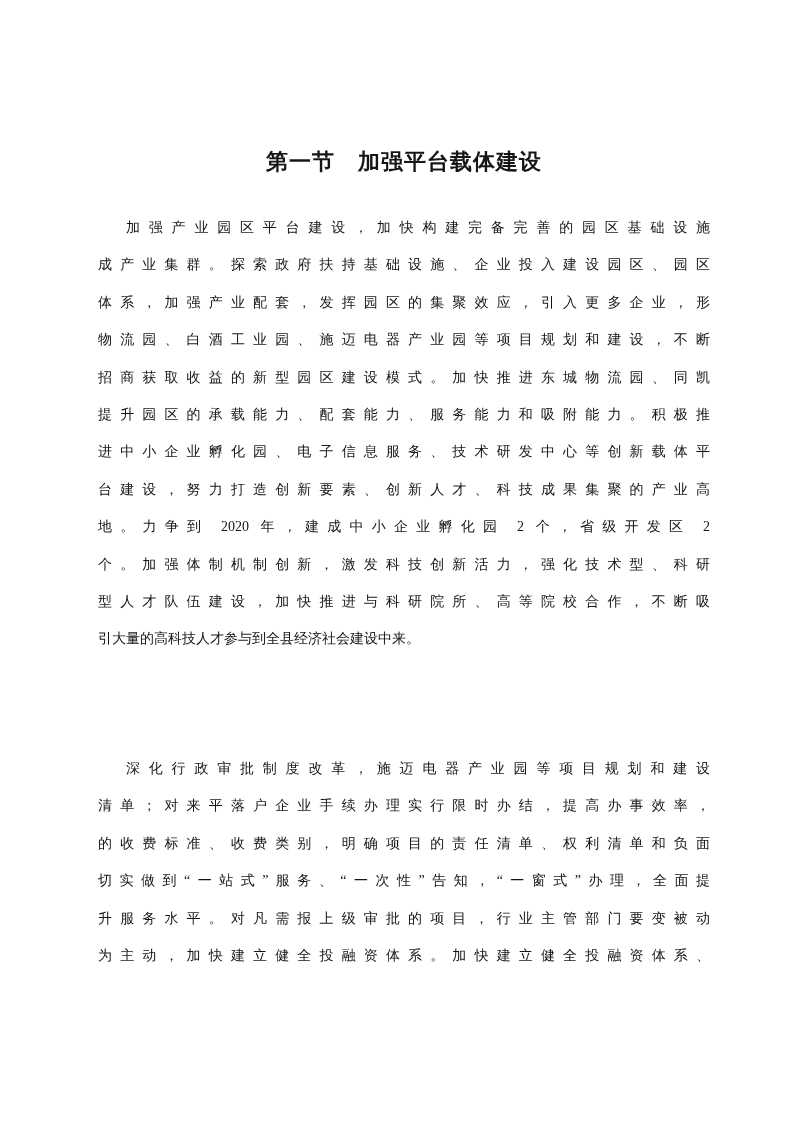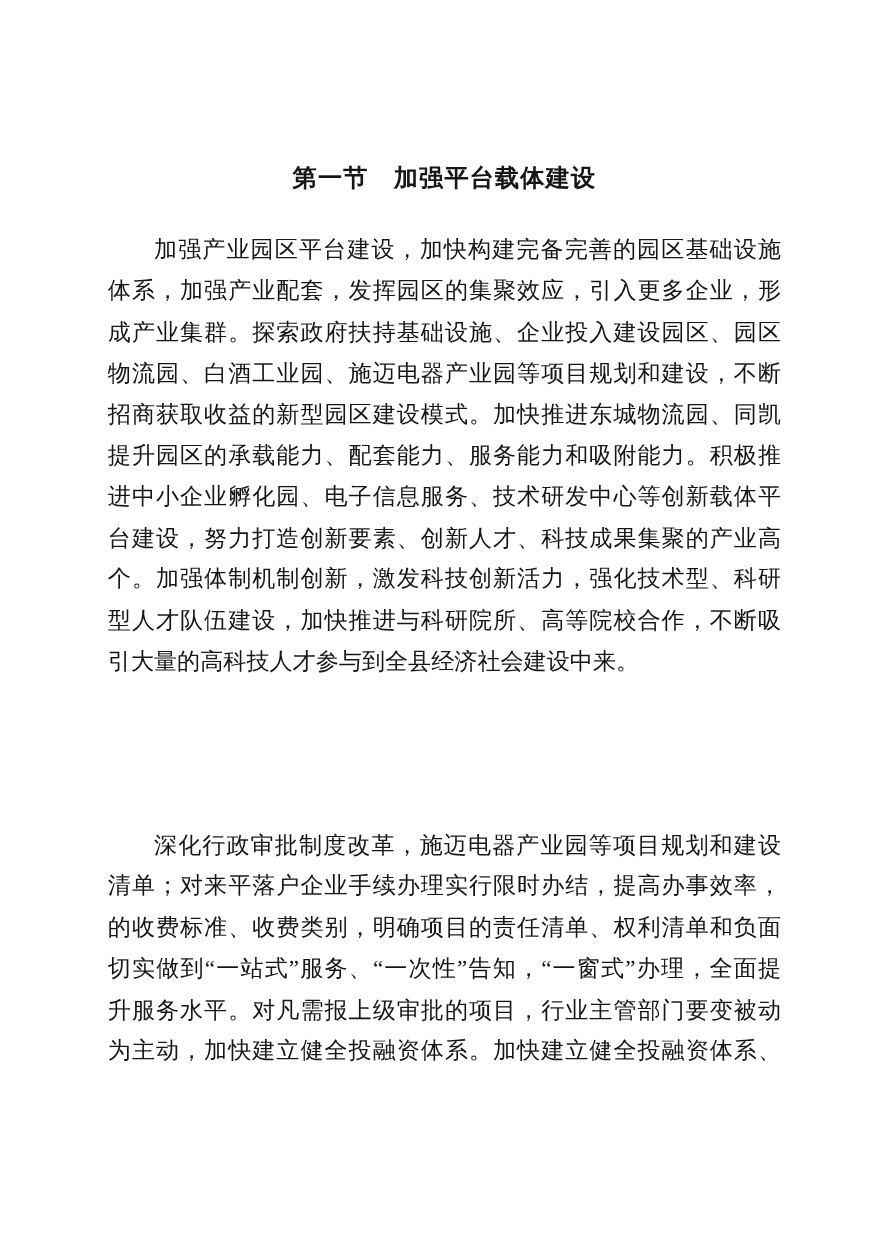--- a/index.html
+++ b/index.html
@@ -24,48 +24,49 @@
     font-weight: bold;
     letter-spacing: 1px;
     white-space: pre;
   }
   .heading-1 { top: 147px; }
   .heading-2 { top: 683px; }
   .para {
     position: absolute;
     left: 98px;
     width: 612px;
-    font-size: 21px;
+    font-size: 14px;
     line-height: 37.4px;
   }
   .para-1 { top: 209px; }
   .para-2 { top: 750px; }
   .line {
     text-align: justify;
     text-align-last: justify;
   }
   .line.indent { text-indent: 2em; }
   .line.para-end { text-align-last: left; }
 </style>
 </head>
 <body>
 
 <div class="page">
 
   <h2 class="section-heading heading-1">第一节　加强平台载体建设</h2>
 
   <div class="para para-1">
     <div class="line indent">加强产业园区平台建设，加快构建完备完善的园区基础设施</div>
+    <div class="line">成产业集群。探索政府扶持基础设施、企业投入建设园区、园区</div>
     <div class="line">体系，加强产业配套，发挥园区的集聚效应，引入更多企业，形</div>
-    <div class="line">成产业集群。探索政府扶持基础设施、企业投入建设园区、园区</div>
     <div class="line">物流园、白酒工业园、施迈电器产业园等项目规划和建设，不断</div>
     <div class="line">招商获取收益的新型园区建设模式。加快推进东城物流园、同凯</div>
     <div class="line">提升园区的承载能力、配套能力、服务能力和吸附能力。积极推</div>
     <div class="line">进中小企业孵化园、电子信息服务、技术研发中心等创新载体平</div>
     <div class="line">台建设，努力打造创新要素、创新人才、科技成果集聚的产业高</div>
+    <div class="line">地。力争到 2020 年，建成中小企业孵化园 2 个，省级开发区 2</div>
     <div class="line">个。加强体制机制创新，激发科技创新活力，强化技术型、科研</div>
     <div class="line">型人才队伍建设，加快推进与科研院所、高等院校合作，不断吸</div>
     <div class="line para-end">引大量的高科技人才参与到全县经济社会建设中来。</div>
   </div>
 
 
   <div class="para para-2">
     <div class="line indent">深化行政审批制度改革，施迈电器产业园等项目规划和建设</div>
     <div class="line">清单；对来平落户企业手续办理实行限时办结，提高办事效率，</div>
     <div class="line">的收费标准、收费类别，明确项目的责任清单、权利清单和负面</div>

